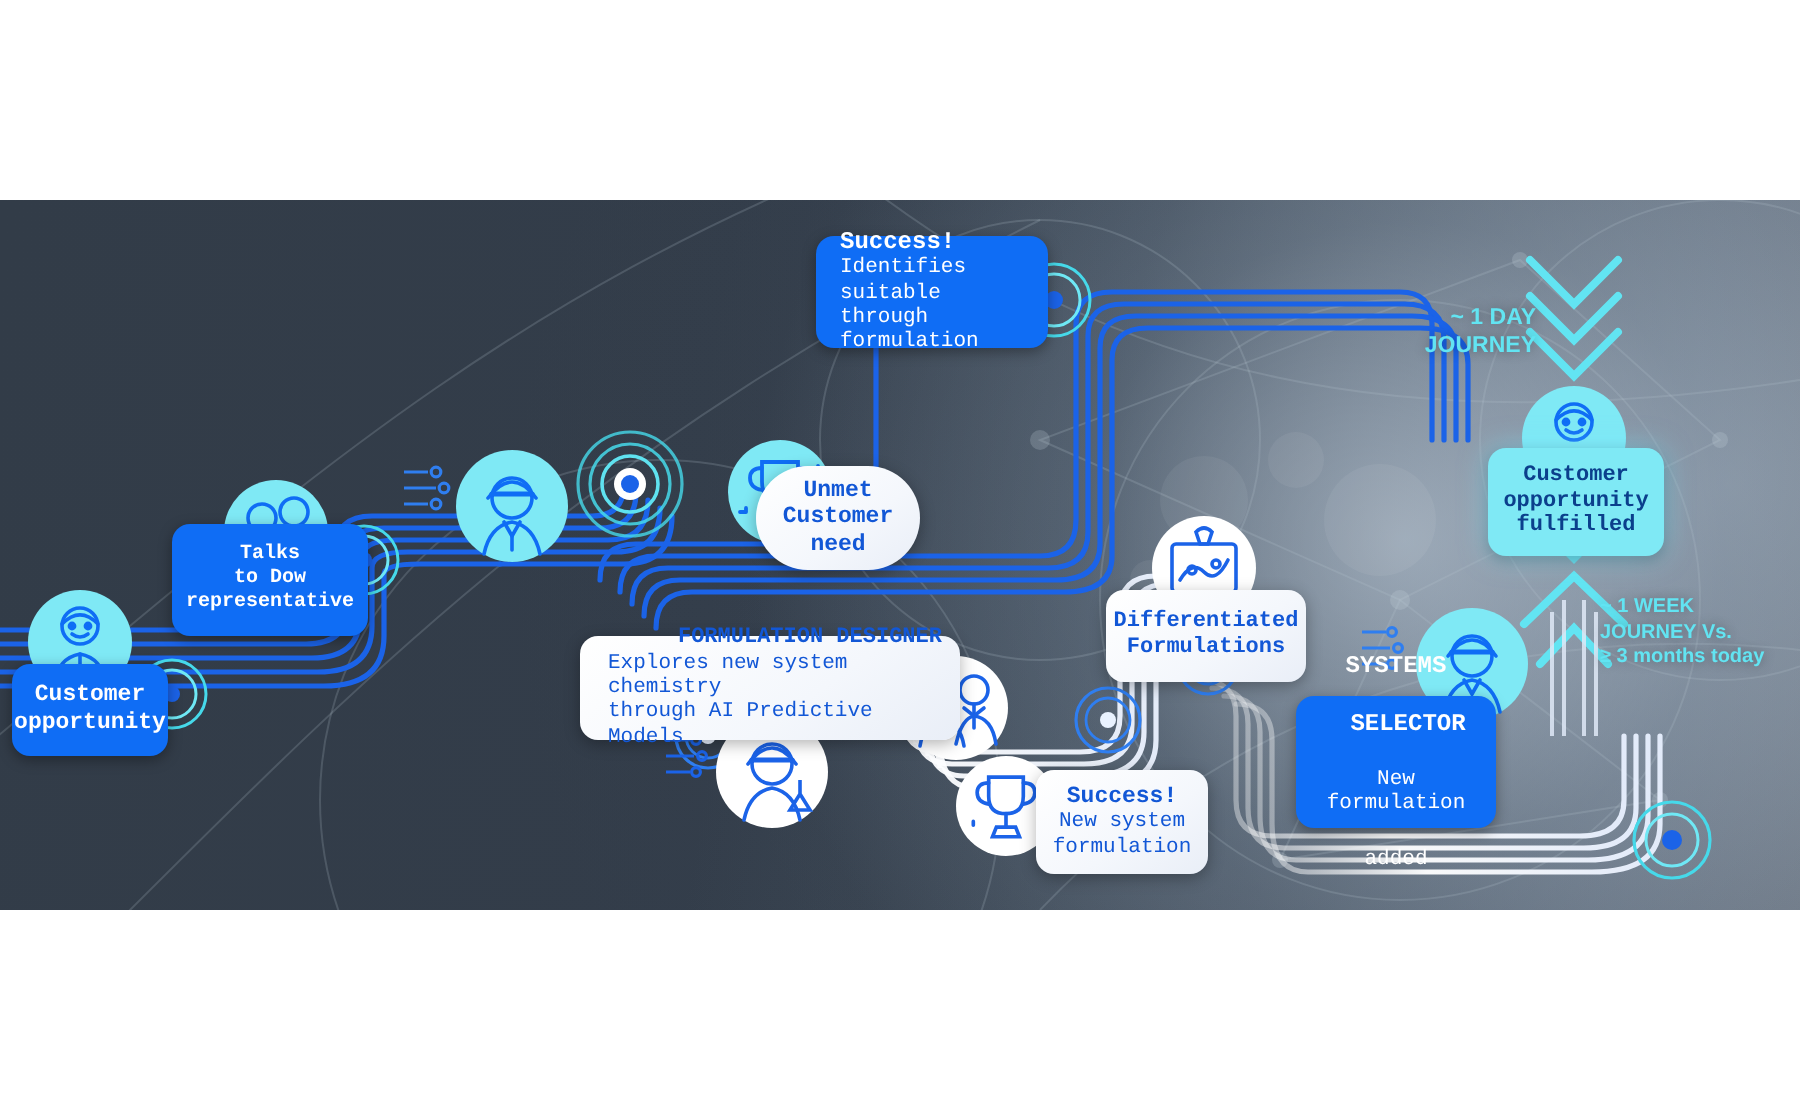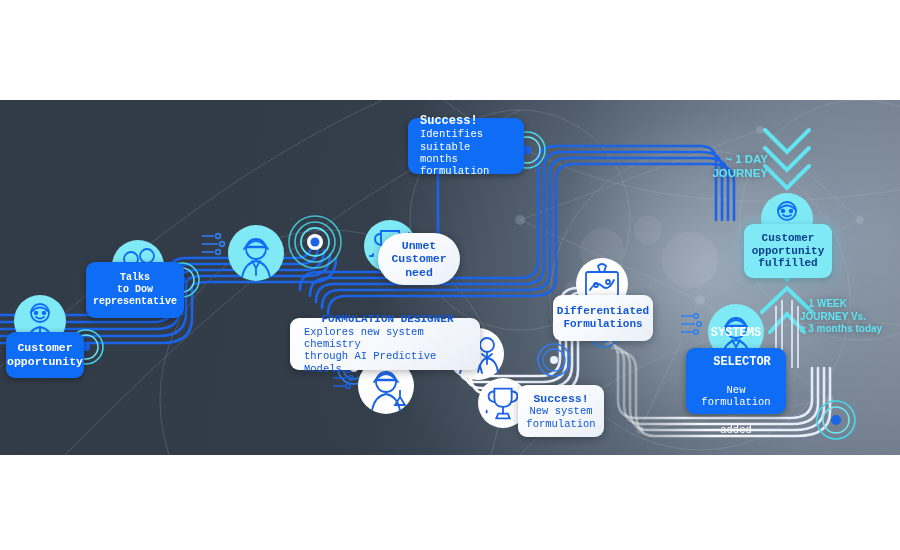--- a/index.html
+++ b/index.html
@@ -368,47 +368,47 @@
     <div class="card blue" style="left:86px;top:162px;width:98px;height:56px;font-size:10px;">
       <div class="ttl">Talks</div>
       <div class="ttl">to Dow</div>
       <div class="ttl">representative</div>
     </div>
 
 
     <div class="card blue" style="left:408px;top:18px;width:116px;height:56px;font-size:10.5px;align-items:flex-start;text-align:left;padding-left:12px;">
       <div class="ttl" style="font-size:12px;">Success!</div>
       <div class="sub">Identifies suitable</div>
-      <div class="sub">months formulation</div>
+      <div class="sub">through formulation</div>
     </div>
 
     <div class="card white" style="left:378px;top:133px;width:82px;height:52px;font-size:11.5px;border-radius:26px;">
       <div class="ttl">Unmet</div>
       <div class="ttl">Customer</div>
       <div class="ttl">need</div>
     </div>
 
-    <div class="card white" style="left:290px;top:218px;width:190px;height:52px;font-size:10.5px;align-items:center;text-align:left;padding-left:14px;">
+    <div class="card white" style="left:290px;top:218px;width:190px;height:52px;font-size:10.5px;align-items:flex-end;text-align:left;padding-left:14px;">
       <div class="ttl" style="font-size:11px;">FORMULATION DESIGNER</div>
       <div class="sub">Explores new system chemistry</div>
       <div class="sub">through AI Predictive Models</div>
     </div>
 
     <div class="card white" style="left:518px;top:285px;width:86px;height:52px;font-size:10.5px;">
       <div class="ttl" style="font-size:11.5px;">Success!</div>
       <div class="sub">New system</div>
       <div class="sub">formulation</div>
     </div>
 
     <div class="card white" style="left:553px;top:195px;width:100px;height:46px;font-size:11px;">
       <div class="ttl">Differentiated</div>
       <div class="ttl">Formulations</div>
     </div>
 
-    <div class="card blue" style="left:686px;top:248px;width:100px;height:66px;font-size:10.5px;gap:15px;">
+    <div class="card blue" style="left:648px;top:248px;width:100px;height:66px;font-size:10.5px;gap:15px;">
       <div class="ttl" style="font-size:12px;">SYSTEMS</div>
       <div class="ttl" style="font-size:12px;margin-left:12px;">SELECTOR</div>
       <div class="sub">New formulation</div>
       <div class="sub">added</div>
     </div>
 
     <div class="card cyan" style="left:744px;top:124px;width:88px;height:54px;font-size:11px;">
       <div class="ttl">Customer</div>
       <div class="ttl">opportunity</div>
       <div class="ttl">fulfilled</div>

